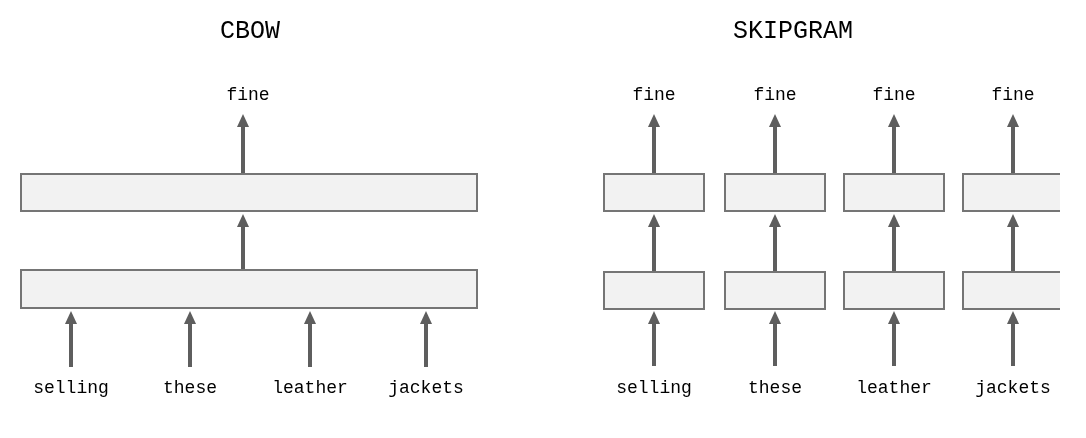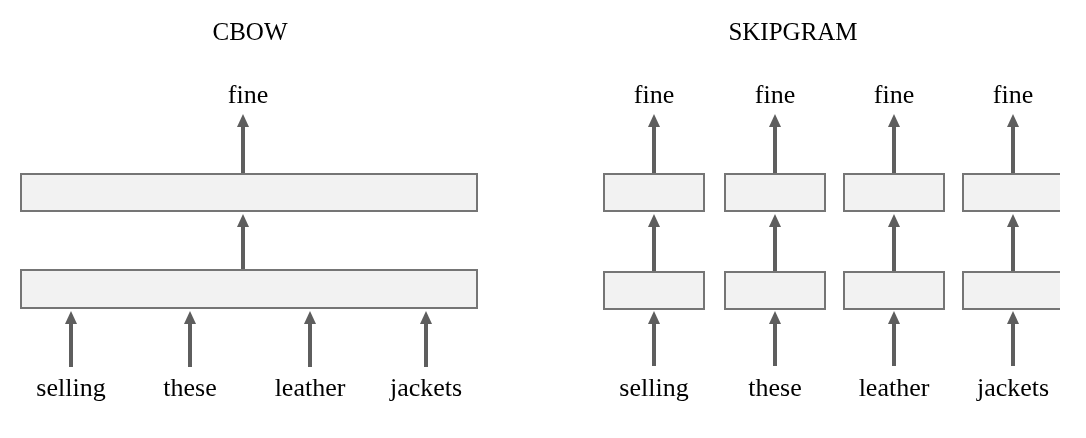--- a/index.html
+++ b/index.html
@@ -9,37 +9,37 @@
     --arrow: #5e5e5e;
     --text: #000000;
   }
   * { margin: 0; padding: 0; box-sizing: border-box; }
   html, body { background: var(--background); }
   .canvas {
     position: relative;
     width: 1060px;
     height: 438px;
     background: var(--background);
-    font-family: Liberation Serif, serif;
+    font-family: Liberation Mono, monospace;
     color: var(--text);
     overflow: hidden;
   }
   .title {
     position: absolute;
     width: 200px;
     text-align: center;
     font-size: 25px;
     line-height: 26px;
     font-weight: 400;
     white-space: nowrap;
   }
   .word {
     position: absolute;
     transform: translateX(-50%);
-    font-size: 26px;
+    font-size: 18px;
     line-height: 26px;
     white-space: nowrap;
     text-align: right;
   }
   .box {
     position: absolute;
     background: var(--box-fill);
     border: 2px solid var(--box-border);
   }
   .arrow {

